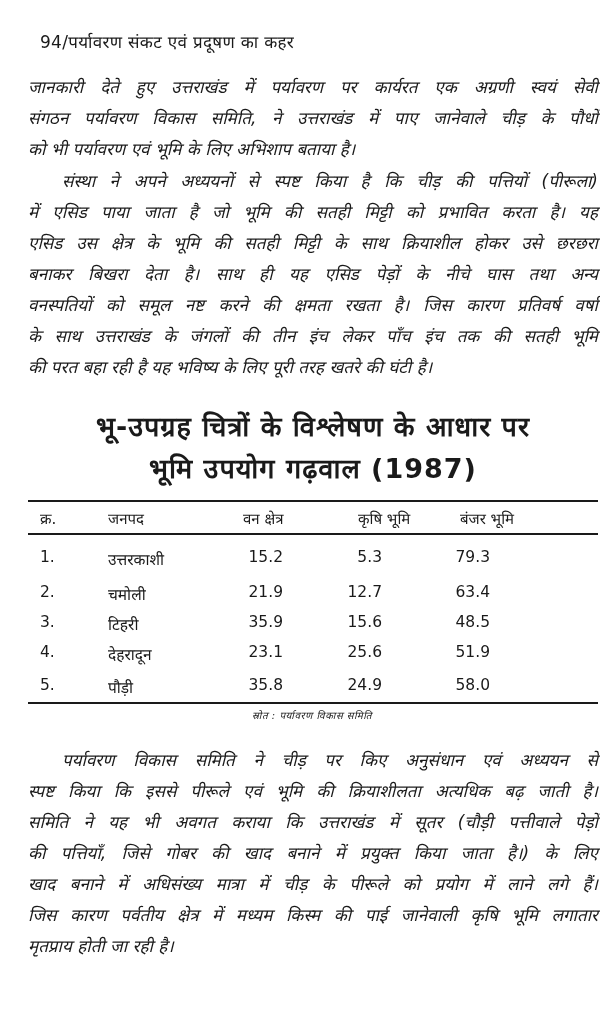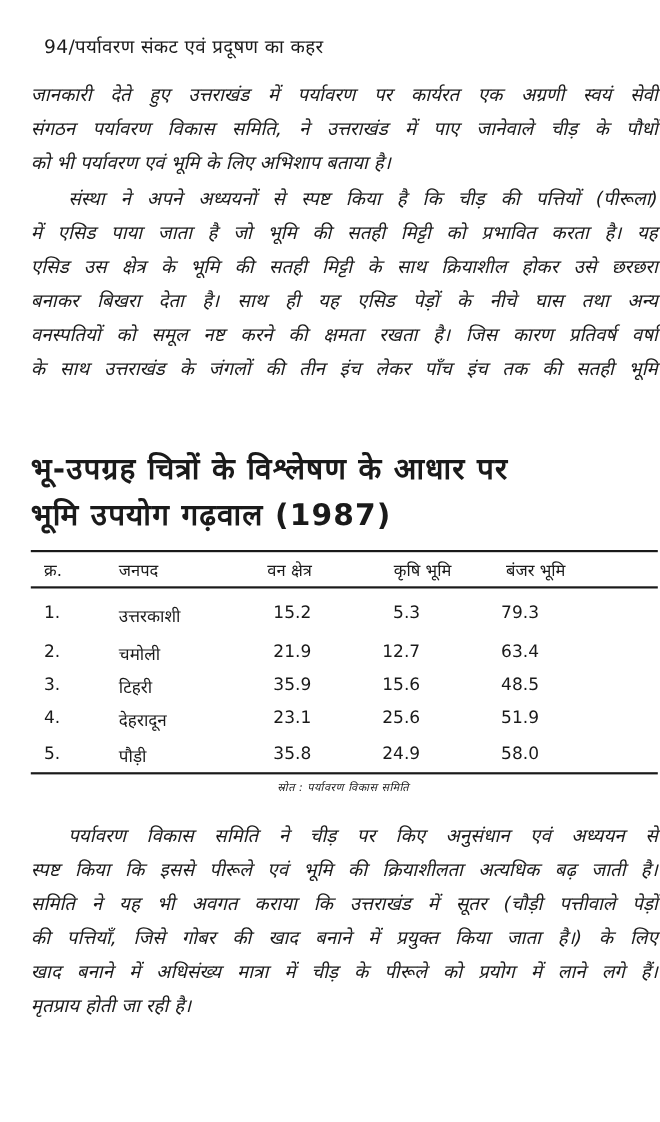--- a/index.html
+++ b/index.html
@@ -19,21 +19,21 @@
     text-align: justify; text-align-last: left; font-style: italic;
   }
   .para .line { display: block; white-space: nowrap; text-align: justify; text-align-last: justify; }
   .para .line.last { text-align-last: left; }
   .p1 { top: 72px; }
   .p2 { top: 166px; }
   .p2 .line.first, .p3 .line.first { padding-left: 34px; }
   .p3 { top: 745px; }
   .table-title {
     position: absolute; left: 16px; width: 570px; top: 406px;
-    text-align: left; font-size: 27px; line-height: 42px; font-weight: bold;
+    text-align: center; font-size: 27px; line-height: 42px; font-weight: bold;
     letter-spacing: 1px;
   }
   .rule { position: absolute; left: 16px; width: 570px; height: 2px; background: #1a1a1a; }
   .rule.r1 { top: 500px; }
   .rule.r2 { top: 533px; height: 1.5px; }
   .rule.r3 { top: 702px; }
   .thead, .trow {
     position: absolute; left: 16px; width: 570px; font-size: 15px;
   }
   .thead { top: 508px; }
@@ -66,20 +66,21 @@
     <span class="line last">को भी पर्यावरण एवं भूमि के लिए अभिशाप बताया है।</span>
   </div>
 
   <div class="para p2">
     <span class="line first">संस्था ने अपने अध्ययनों से स्पष्ट किया है कि चीड़ की पत्तियों (पीरूला)</span>
     <span class="line">में एसिड पाया जाता है जो भूमि की सतही मिट्टी को प्रभावित करता है। यह</span>
     <span class="line">एसिड उस क्षेत्र के भूमि की सतही मिट्टी के साथ क्रियाशील होकर उसे छरछरा</span>
     <span class="line">बनाकर बिखरा देता है। साथ ही यह एसिड पेड़ों के नीचे घास तथा अन्य</span>
     <span class="line">वनस्पतियों को समूल नष्ट करने की क्षमता रखता है। जिस कारण प्रतिवर्ष वर्षा</span>
     <span class="line">के साथ उत्तराखंड के जंगलों की तीन इंच लेकर पाँच इंच तक की सतही भूमि</span>
+    <span class="line last">की परत बहा रही है यह भविष्य के लिए पूरी तरह खतरे की घंटी है।</span>
   </div>
 
   <div class="table-title">
     <div>भू-उपग्रह चित्रों के विश्लेषण के आधार पर</div>
     <div>भूमि उपयोग गढ़वाल (1987)</div>
   </div>
 
   <div class="rule r1"></div>
 
   <div class="thead">
@@ -131,16 +132,17 @@
   <div class="rule r3"></div>
 
   <div class="source">स्रोत : पर्यावरण विकास समिति</div>
 
   <div class="para p3">
     <span class="line first">पर्यावरण विकास समिति ने चीड़ पर किए अनुसंधान एवं अध्ययन से</span>
     <span class="line">स्पष्ट किया कि इससे पीरूले एवं भूमि की क्रियाशीलता अत्यधिक बढ़ जाती है।</span>
     <span class="line">समिति ने यह भी अवगत कराया कि उत्तराखंड में सूतर (चौड़ी पत्तीवाले पेड़ों</span>
     <span class="line">की पत्तियाँ, जिसे गोबर की खाद बनाने में प्रयुक्त किया जाता है।) के लिए</span>
     <span class="line">खाद बनाने में अधिसंख्य मात्रा में चीड़ के पीरूले को प्रयोग में लाने लगे हैं।</span>
+    <span class="line">जिस कारण पर्वतीय क्षेत्र में मध्यम किस्म की पाई जानेवाली कृषि भूमि लगातार</span>
     <span class="line last">मृतप्राय होती जा रही है।</span>
   </div>
 
 </div>
 
 </body></html>

